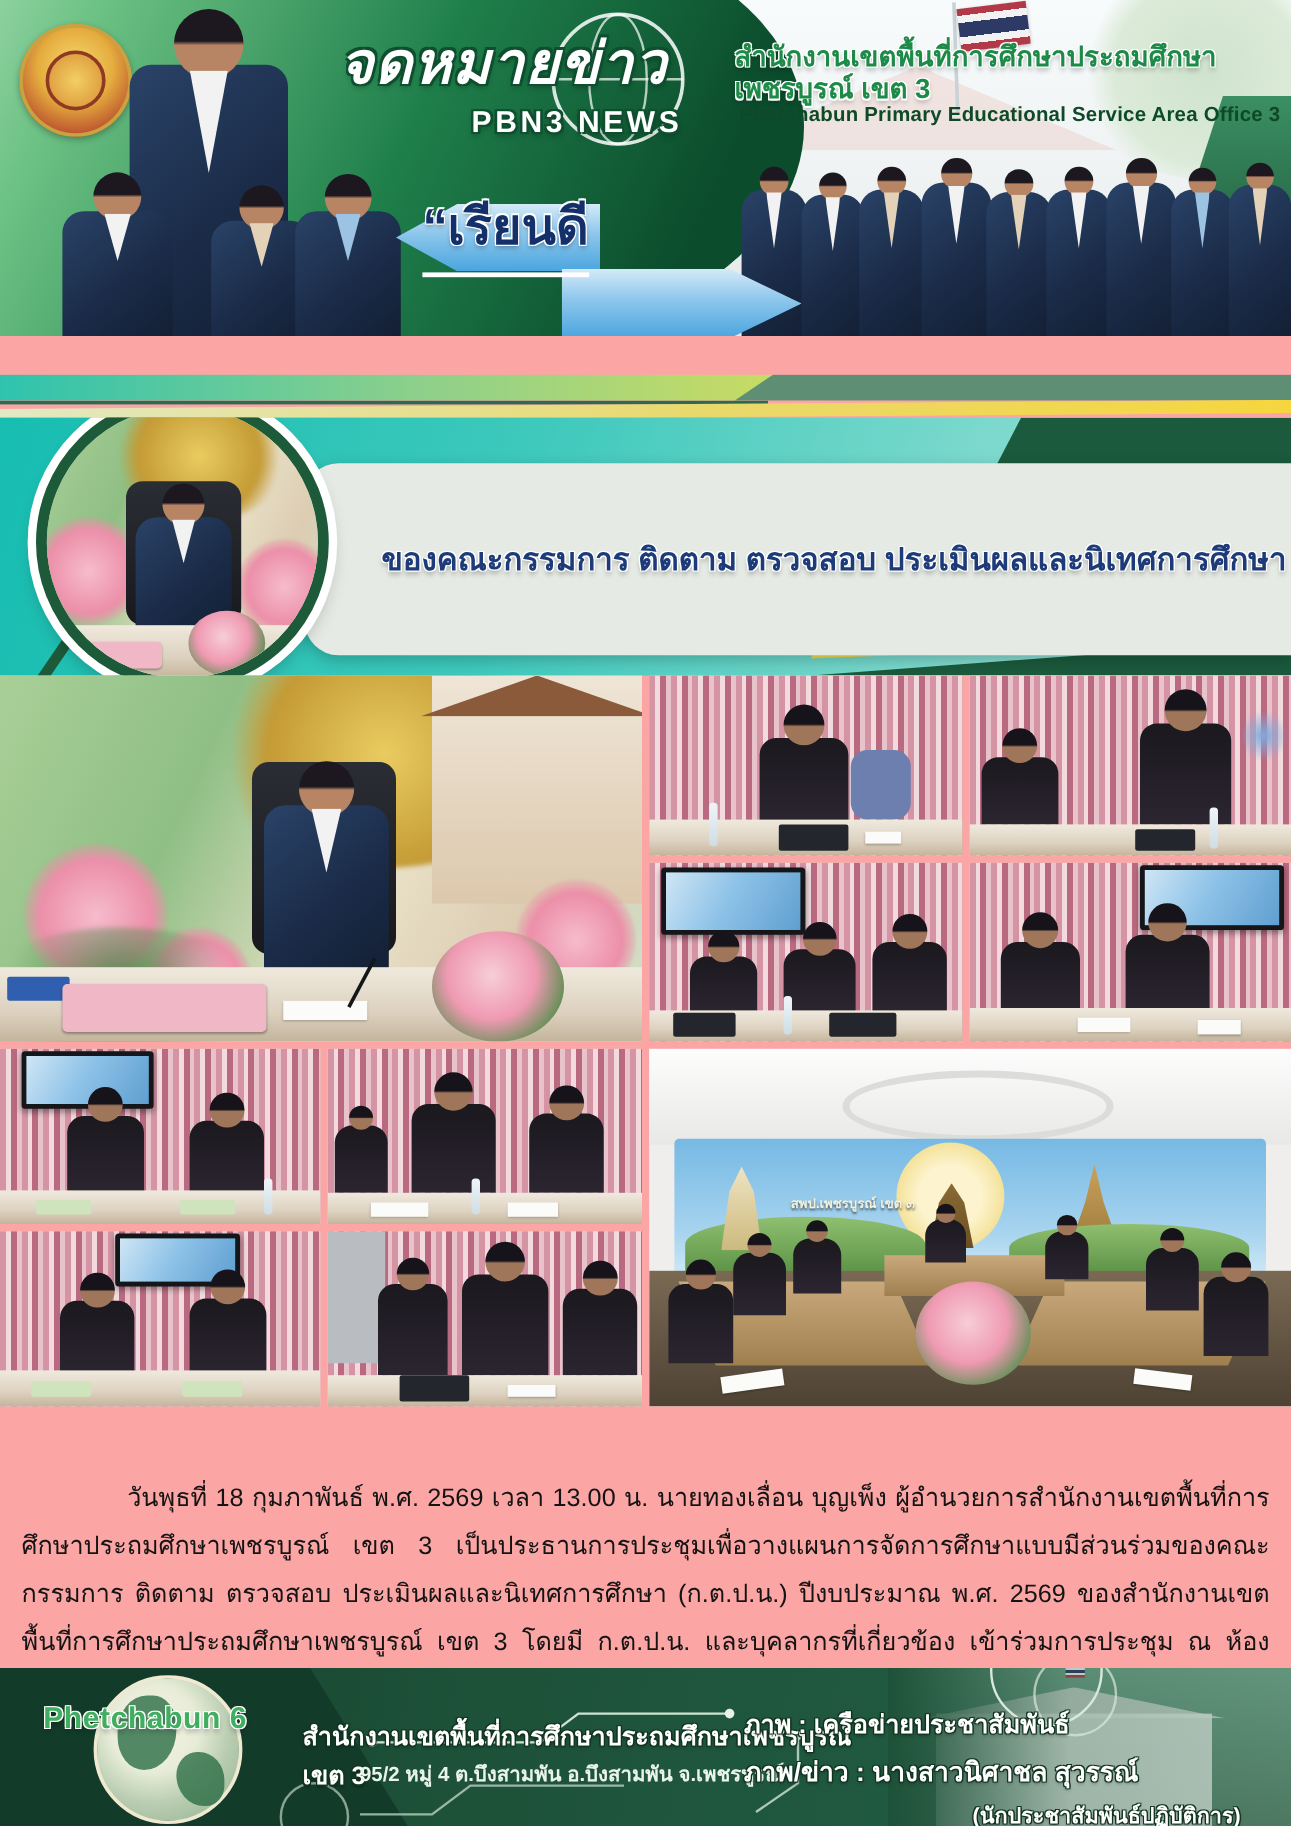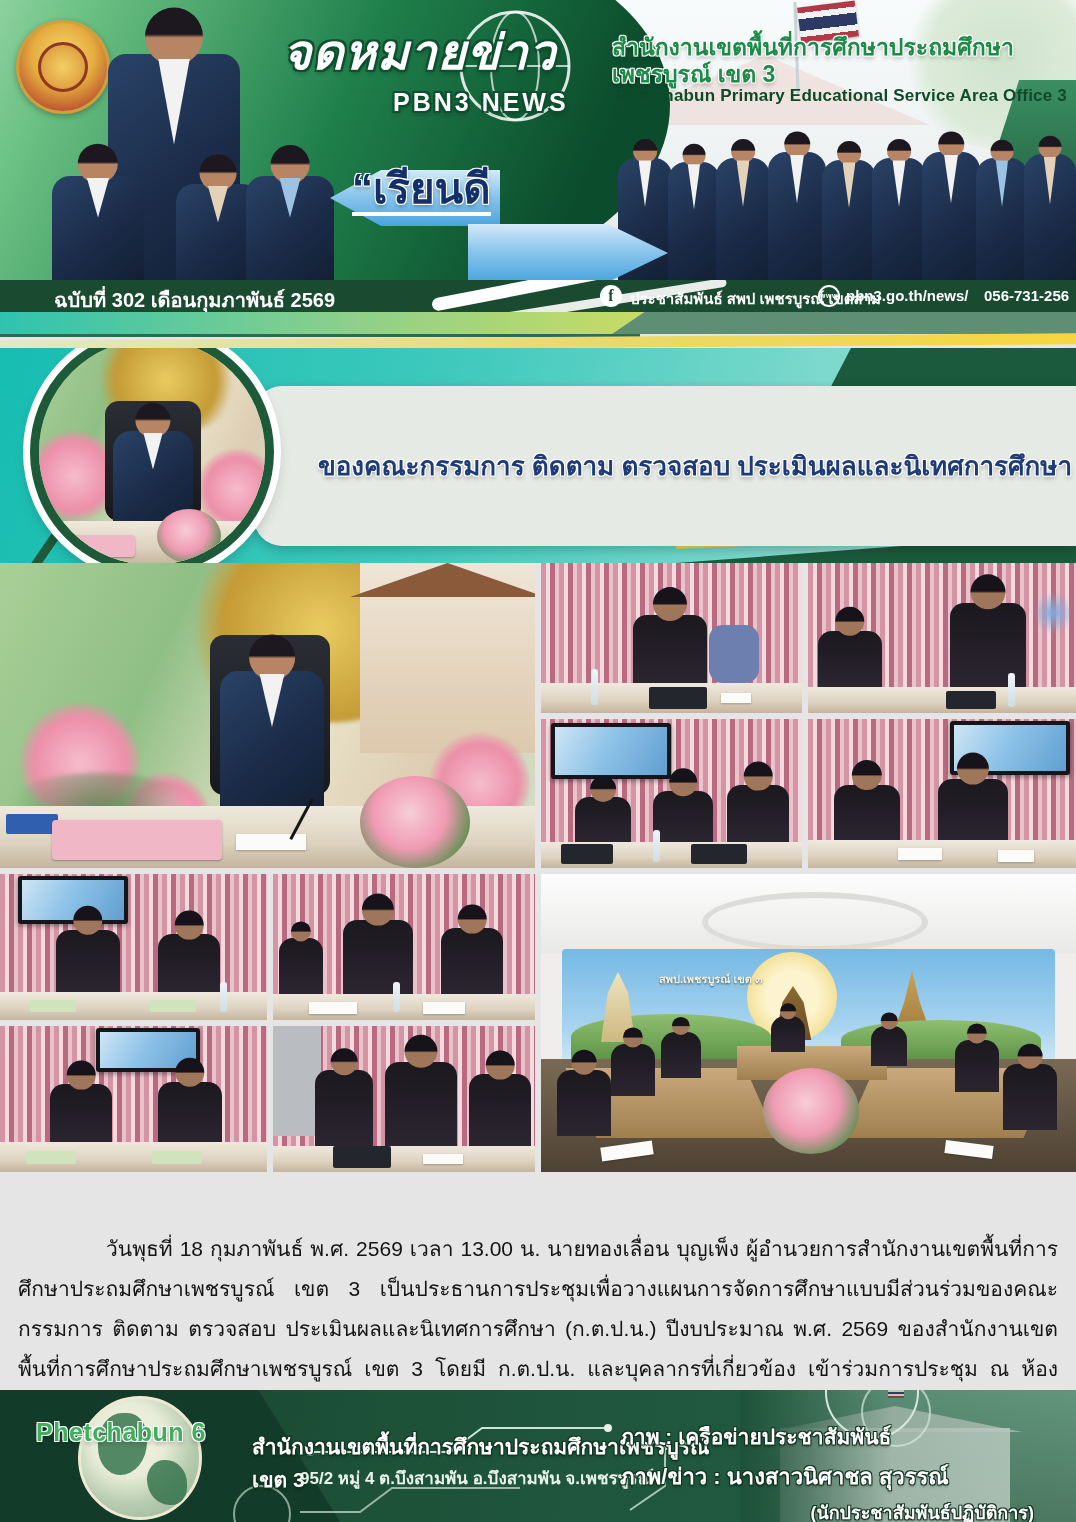--- a/index.html
+++ b/index.html
@@ -1,16 +1,16 @@
 <!DOCTYPE html>
 <html><head>
 <meta charset="utf-8">
 <style>
   html,body{margin:0;padding:0;background:#fff;}
-  .page{position:relative;width:1076px;height:1522px;overflow:hidden;background:#e5e5e5;
+  .page{position:relative;width:1076px;height:1522px;overflow:hidden;background:#fca5a5;
         font-family:"Liberation Sans", sans-serif;}
   .abs{position:absolute;}
   
   .ow{text-shadow:-1px -1px 0 #fff,1px -1px 0 #fff,-1px 1px 0 #fff,1px 1px 0 #fff,0 3px 4px rgba(0,0,0,.28);}
   .og{text-shadow:-2px -2px 0 #0d4f2e,2px -2px 0 #0d4f2e,-2px 2px 0 #0d4f2e,2px 2px 0 #0d4f2e,0 3px 5px rgba(0,0,0,.35);}
   .od{text-shadow:-1px -1px 0 #10331f,1px -1px 0 #10331f,-1px 1px 0 #10331f,1px 1px 0 #10331f,0 2px 3px rgba(0,0,0,.4);}
 
   
   .hdr{position:absolute;left:0;top:0;width:1076px;height:280px;overflow:hidden;
        background:linear-gradient(100deg,#eef3ee 0%,#f5f8f4 45%,#e9f0ea 75%,#d9e6da 100%);}
@@ -53,21 +53,21 @@
 
   .hdr-title{position:absolute;left:283px;top:14px;width:330px;font-size:48px;font-weight:800;
        font-style:italic;color:#fff;letter-spacing:1px;}
   .hdr-sub{position:absolute;left:393px;top:88px;font-size:25px;font-weight:800;color:#fff;letter-spacing:3px;}
   .org-th{position:absolute;left:612px;top:34px;width:460px;font-size:23px;line-height:27px;font-weight:800;color:#1d8a48;}
   .org-en{position:absolute;left:616px;top:86px;width:460px;font-size:17px;font-weight:700;color:#0e4a28;letter-spacing:.2px;}
 
   .motto-arrow{position:absolute;background:linear-gradient(180deg,#d4eaf8 0%,#8cc6ec 45%,#4aa5de 100%);
        box-shadow:0 2px 4px rgba(0,0,0,.2);}
   .motto-text{position:absolute;font-size:42px;font-weight:800;color:#14306b;line-height:1;}
-  .motto-text span{border-bottom:4px solid #fff;padding-bottom:2px;display:inline-block;}
+  .motto-text span{border-bottom:4px solid #fff;padding-bottom:17px;display:inline-block;}
 
   
   .issue-bar{position:absolute;left:0;top:280px;width:1076px;height:32px;background:#1a4a30;overflow:hidden;}
   .swoosh{position:absolute;background:#fff;border-radius:20px;}
   .issue-text{position:absolute;left:54px;top:4px;font-size:20px;font-weight:800;color:#fff;}
   .fb-icon{position:absolute;left:600px;top:5px;width:22px;height:22px;border-radius:50%;background:#fff;
        color:#1a4a30;font-weight:800;font-size:16px;text-align:center;line-height:22px;font-family:"Liberation Serif",serif;}
   .bar-label{position:absolute;top:7px;font-size:15px;color:#fff;font-weight:700;}
   .www-icon{position:absolute;left:818px;top:5px;width:22px;height:22px;border-radius:50%;border:2px solid #fff;
        box-sizing:border-box;color:#fff;font-size:7px;font-weight:700;text-align:center;line-height:18px;letter-spacing:.5px;}
@@ -127,21 +127,21 @@
 
   
   .ceiling{position:absolute;left:0;top:0;width:100%;height:27%;background:linear-gradient(#fdfdfd,#e8e8e6);}
   .ceilring{position:absolute;left:30%;top:6%;width:40%;height:16%;border:6px solid #dcdcda;border-radius:50%;}
   .skymural{position:absolute;left:4%;top:25%;width:92%;height:38%;
        background:linear-gradient(#76b9e4 0%,#a8d4ef 70%,#cde8f6 100%);border-radius:4px;}
   .moon{position:absolute;border-radius:50%;background:radial-gradient(circle,#fdf4cf 40%,#f4e29a 70%,rgba(244,226,154,0) 78%);}
   .buddha{position:absolute;background:linear-gradient(#8a6a34,#6b4f24);clip-path:polygon(50% 0,72% 30%,88% 100%,12% 100%,28% 30%);}
   .stupa{position:absolute;background:linear-gradient(#caa25a,#9c7a3c);clip-path:polygon(50% 0,68% 45%,100% 100%,0 100%,32% 45%);}
   .greenhill{position:absolute;background:linear-gradient(#8fbf6f,#5e9448);border-radius:50% 50% 0 0;}
-  .mural-label{position:absolute;font-size:11px;font-weight:700;color:#f4f0dc;text-shadow:0 1px 2px rgba(0,0,0,.6);}
+  .mural-label{position:absolute;font-size:11px;font-weight:700;color:#f4f0dc;text-shadow:0 1px 2px rgba(0,0,0,.6);margin-top:24px;}
   .floor{position:absolute;left:0;bottom:0;width:100%;height:38%;background:linear-gradient(#7a6a54,#4e4234);}
   .utable{position:absolute;background:linear-gradient(#c9a87c,#a07f4f);}
 
   
   .body-text{position:absolute;left:18px;top:1208px;width:1040px;font-size:21px;line-height:40px;color:#141414;
        text-align:justify;text-indent:88px;}
 
   
   .footer{position:absolute;left:0;top:1390px;width:1076px;height:132px;overflow:hidden;
        background:linear-gradient(100deg,#153f2b 0%,#1d5138 35%,#226148 100%);}
@@ -215,30 +215,20 @@
     <div class="suitfig" style="left:872px;top:158px;width:54px;height:122px;"></div>
     <div class="suitfig" style="left:922px;top:152px;width:58px;height:128px;"></div>
     <div class="suitfig shirt-blue" style="left:976px;top:158px;width:52px;height:122px;"></div>
     <div class="suitfig shirt-tan" style="left:1024px;top:154px;width:52px;height:126px;"></div>
 
     <div class="motto-arrow" style="left:330px;top:170px;width:170px;height:56px;clip-path:polygon(30% 0,100% 0,100% 100%,30% 100%,0 50%);"></div>
     <div class="motto-arrow" style="left:468px;top:224px;width:200px;height:58px;clip-path:polygon(0 0,70% 0,100% 50%,70% 100%,0 100%);"></div>
     <div class="motto-text ow" style="left:352px;top:168px;"><span>“เรียนดี</span></div>
   </div>
 
-  <div class="issue-bar">
-    <div class="swoosh" style="left:430px;top:-4px;width:240px;height:13px;transform:rotate(-11deg);"></div>
-    <div class="swoosh" style="left:468px;top:18px;width:260px;height:9px;transform:rotate(-9deg);opacity:.9;"></div>
-    <div class="issue-text">ฉบับที่ 302 เดือนกุมภาพันธ์ 2569</div>
-    <div class="fb-icon">f</div>
-    <div class="bar-label" style="left:630px;">ประชาสัมพันธ์ สพป เพชรบูรณ์ เขตสาม</div>
-    <div class="www-icon">www</div>
-    <div class="bar-label" style="left:846px;">pbn3.go.th/news/</div>
-    <div class="bar-label" style="left:984px;">056-731-256</div>
-  </div>
 
   <div class="band-teal"></div>
   <div class="band-olive"></div>
   <div class="band-darkline"></div>
   <div class="band-yellow"></div>
 
   <div class="title-sec">
     <div class="corner-tr"></div>
     <div class="corner-tr-edge"></div>
     <div class="corner-br"></div>

